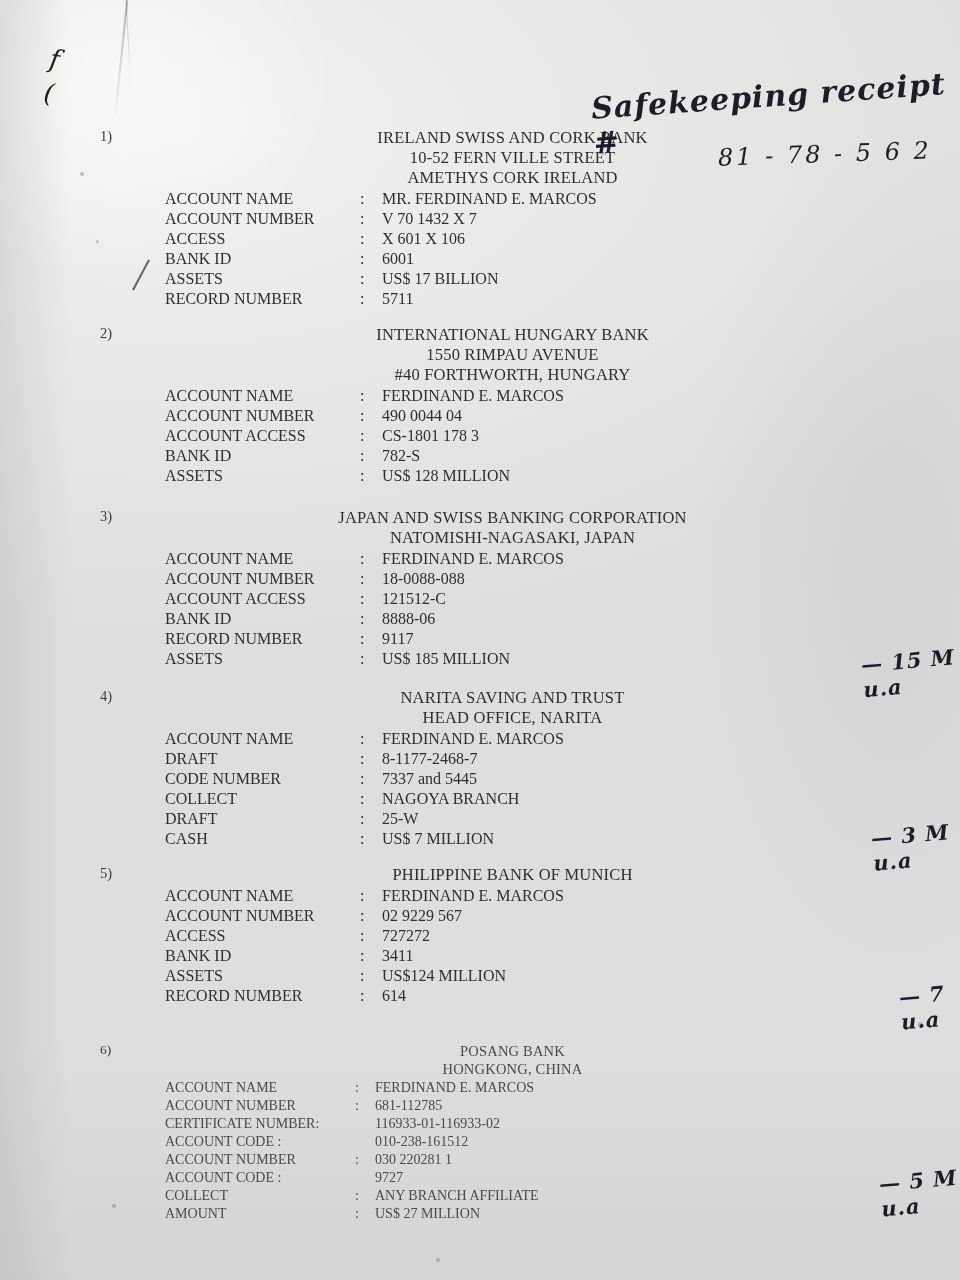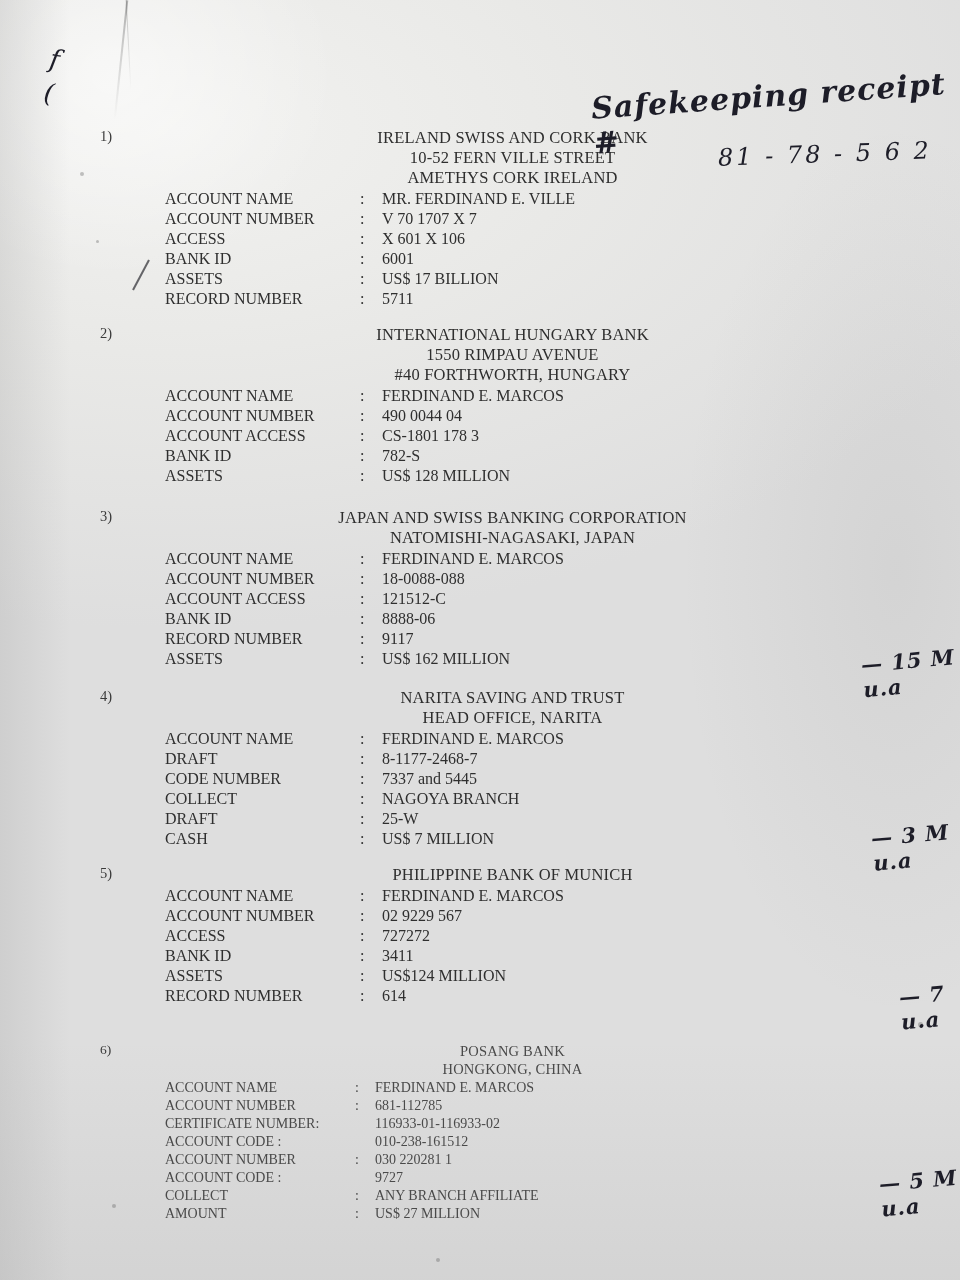--- a/index.html
+++ b/index.html
@@ -176,26 +176,26 @@
       <div class="idx">1)</div>
       <div class="bank-lines">
         <div class="bank-line">IRELAND SWISS AND CORK BANK</div>
         <div class="bank-line">10-52 FERN VILLE STREET</div>
         <div class="bank-line">AMETHYS CORK IRELAND</div>
       </div>
       <div class="rows">
         <div class="row">
             <span class="lbl">ACCOUNT NAME</span>
             <span class="col">:</span>
-            <span class="val">MR. FERDINAND E. VILLE</span>
-          </div>
-        <div class="row">
-            <span class="lbl">ACCOUNT NUMBER</span>
-            <span class="col">:</span>
-            <span class="val">V 70 1707 X 7</span>
+            <span class="val">MR. FERDINAND E. MARCOS</span>
+          </div>
+        <div class="row">
+            <span class="lbl">ACCOUNT NUMBER</span>
+            <span class="col">:</span>
+            <span class="val">V 70 1432 X 7</span>
           </div>
         <div class="row">
             <span class="lbl">ACCESS</span>
             <span class="col">:</span>
             <span class="val">X 601 X 106</span>
           </div>
         <div class="row">
             <span class="lbl">BANK ID</span>
             <span class="col">:</span>
             <span class="val">6001</span>
@@ -277,21 +277,21 @@
             <span class="val">8888-06</span>
           </div>
         <div class="row">
             <span class="lbl">RECORD NUMBER</span>
             <span class="col">:</span>
             <span class="val">9117</span>
           </div>
         <div class="row">
             <span class="lbl">ASSETS</span>
             <span class="col">:</span>
-            <span class="val">US$ 162 MILLION</span>
+            <span class="val">US$ 185 MILLION</span>
           </div>
       </div>
     </div>
 
     <div class="entry" style="top:688px;">
       <div class="idx">4)</div>
       <div class="bank-lines">
         <div class="bank-line">NARITA SAVING AND TRUST</div>
         <div class="bank-line">HEAD OFFICE, NARITA</div>
       </div>

